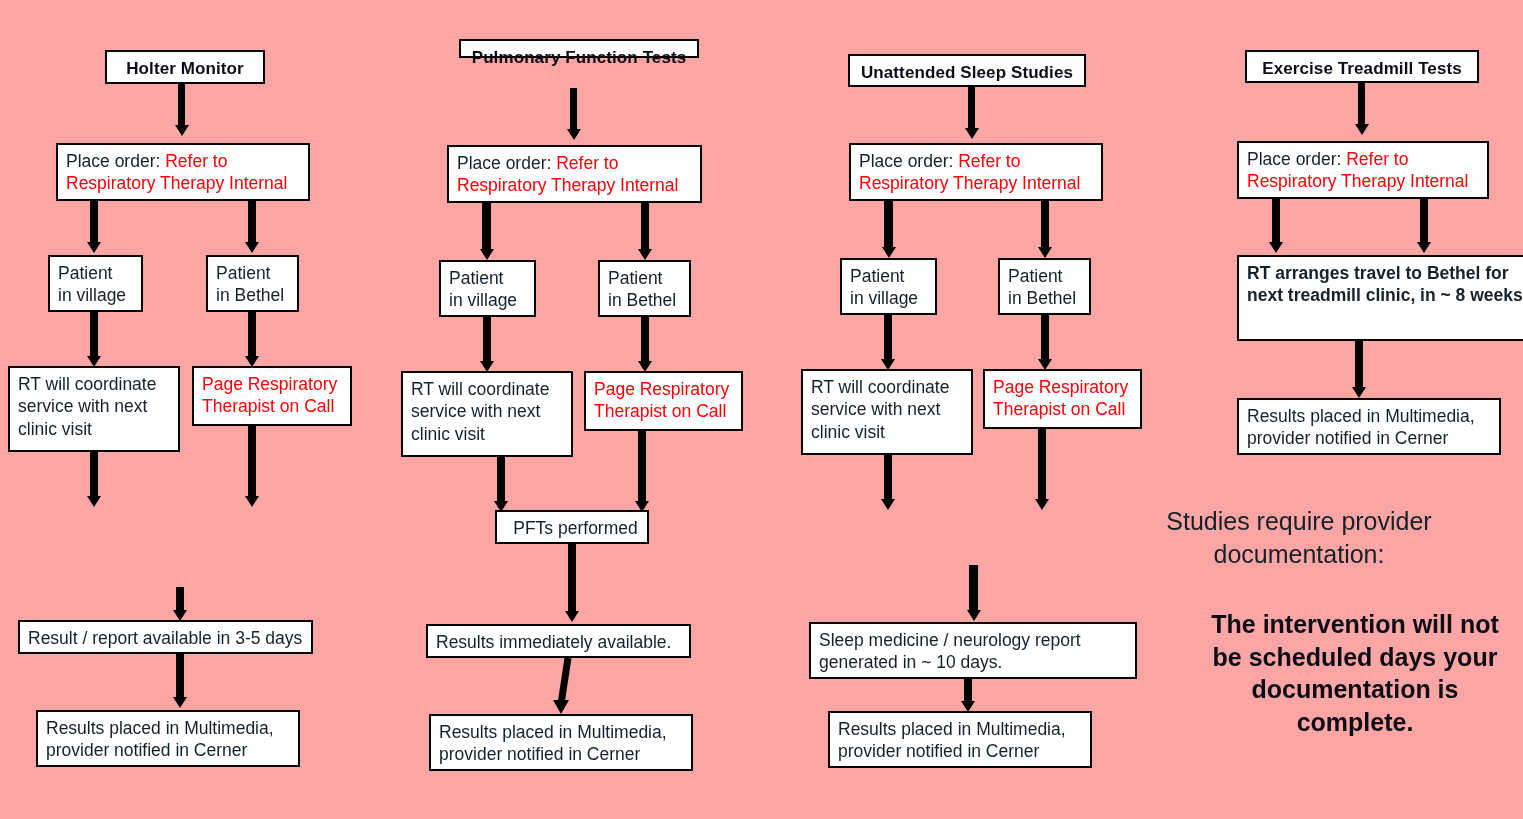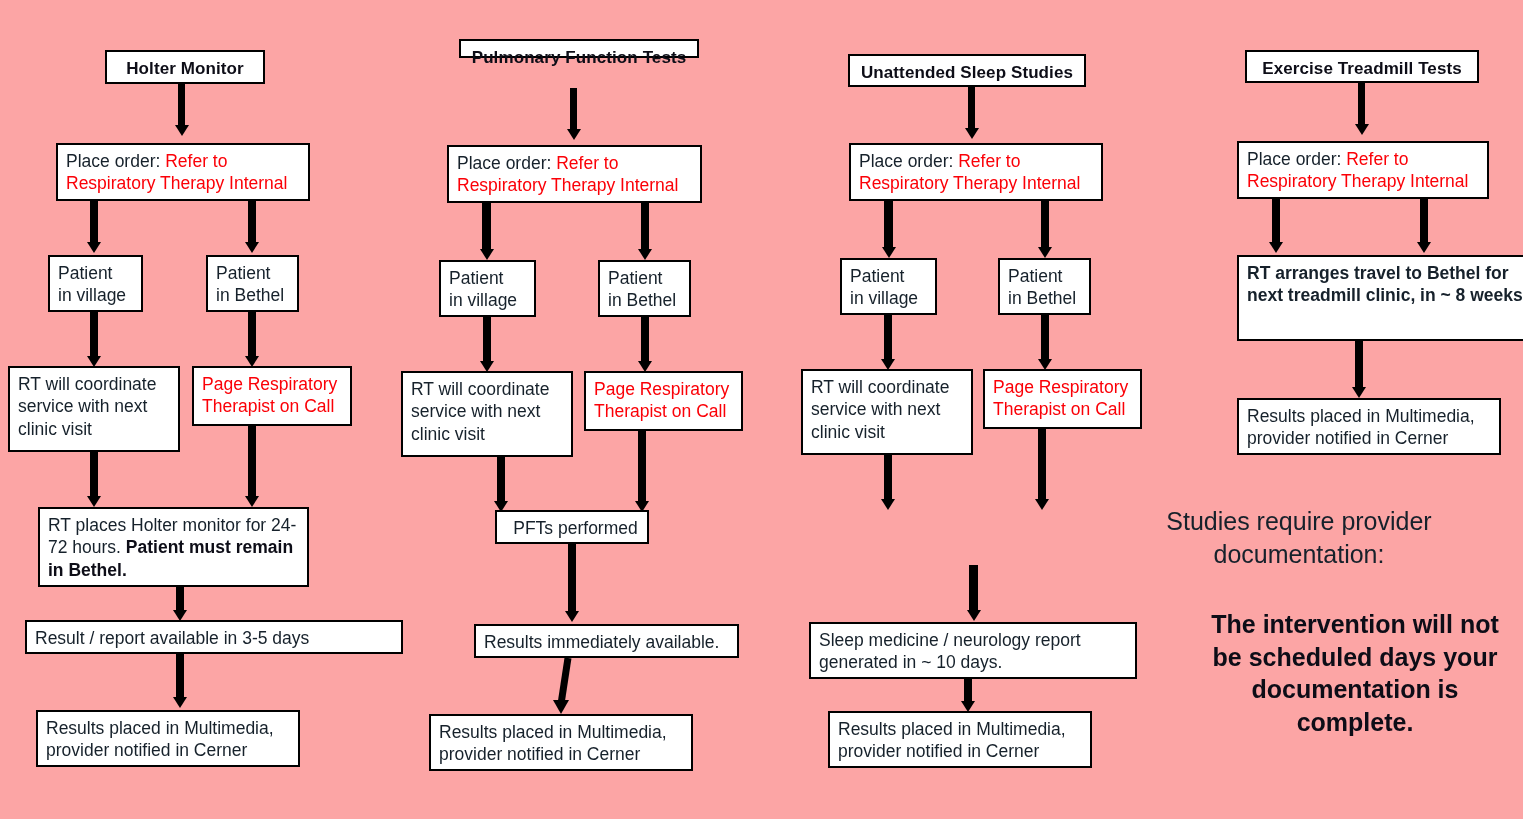--- a/index.html
+++ b/index.html
@@ -125,28 +125,27 @@
 
   <div class="arrow" style="left:90px; top:452px; width:8px; height:55px;">
     <div class="shaft" style="height:44px;"></div>
       <div class="head"></div>
   </div>
   <div class="arrow" style="left:248px; top:426px; width:8px; height:81px;">
     <div class="shaft" style="height:70px;"></div>
       <div class="head"></div>
   </div>
 
-  <div class="node" style="left:38px; top:507px; width:271px; height:80px;"><span>RT places Holter monitor for 24-72 hours. </span><span class="bold">Patient must remain in Bethel.</span></div>
 
   <div class="arrow" style="left:176px; top:587px; width:8px; height:34px;">
     <div class="shaft" style="height:23px;"></div>
       <div class="head"></div>
   </div>
 
-  <div class="node" style="left:18px; top:620px; width:378px; height:34px;margin-left:7px;">Result / report available in 3-5 days</div>
+  <div class="node" style="left:18px; top:620px; width:295px; height:34px;">Result / report available in 3-5 days</div>
 
   <div class="arrow" style="left:176px; top:654px; width:8px; height:54px;">
     <div class="shaft" style="height:43px;"></div>
       <div class="head"></div>
   </div>
 
   <div class="node" style="left:36px; top:710px; width:264px; height:57px;">Results placed in Multimedia, provider notified in Cerner</div>
 
   <div class="node title" style="left:447px; top:39px; width:240px; height:19px;margin-left:12px;">Pulmonary Function Tests</div>
   <div class="arrow" style="left:570px; top:88px; width:7px; height:52px;">
@@ -191,21 +190,21 @@
       <div class="head"></div>
   </div>
 
   <div class="node center" style="left:495px; top:510px; width:154px; height:34px;">PFTs performed</div>
 
   <div class="arrow" style="left:568px; top:544px; width:8px; height:78px;">
     <div class="shaft" style="height:67px;"></div>
       <div class="head"></div>
   </div>
 
-  <div class="node" style="left:426px; top:624px; width:265px; height:34px;margin-left:48px;">Results immediately available.</div>
+  <div class="node" style="left:426px; top:624px; width:265px; height:34px;">Results immediately available.</div>
 
   <svg class="skewarrow" width="40" height="58" style="left:548px; top:658px;">
     <line x1="20" y1="0" x2="13" y2="46" stroke="#000000" stroke-width="7"></line>
     <polygon points="5,42 21,42 13,56" fill="#000000"></polygon>
   </svg>
 
   <div class="node" style="left:429px; top:714px; width:264px; height:57px;">Results placed in Multimedia, provider notified in Cerner</div>
 
   <div class="node title" style="left:848px; top:54px; width:238px; height:33px;">Unattended Sleep Studies</div>
   <div class="arrow" style="left:968px; top:87px; width:7px; height:52px;">

